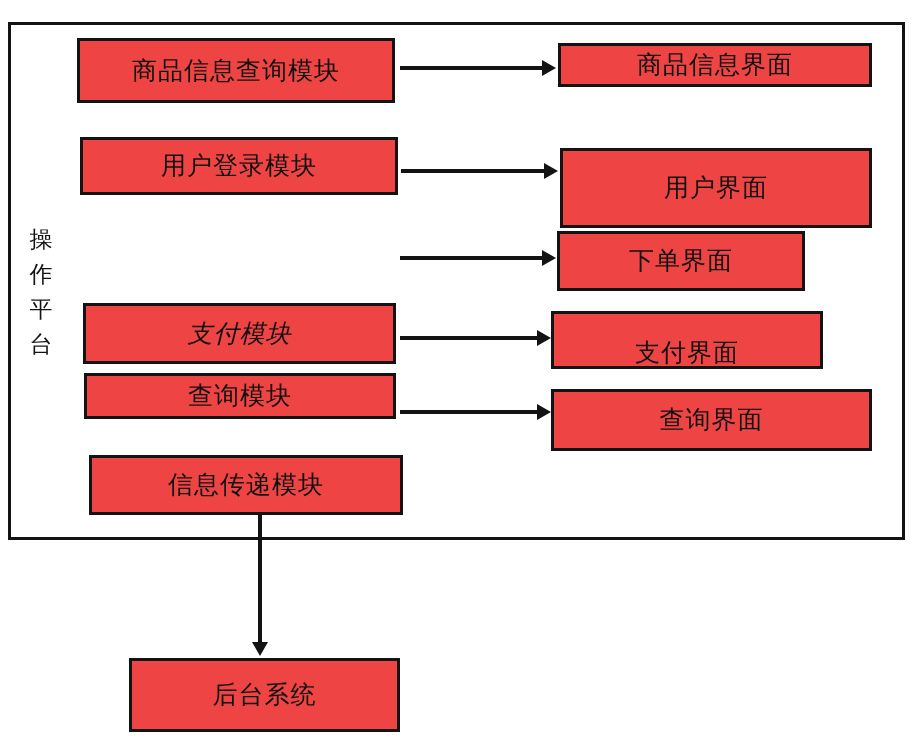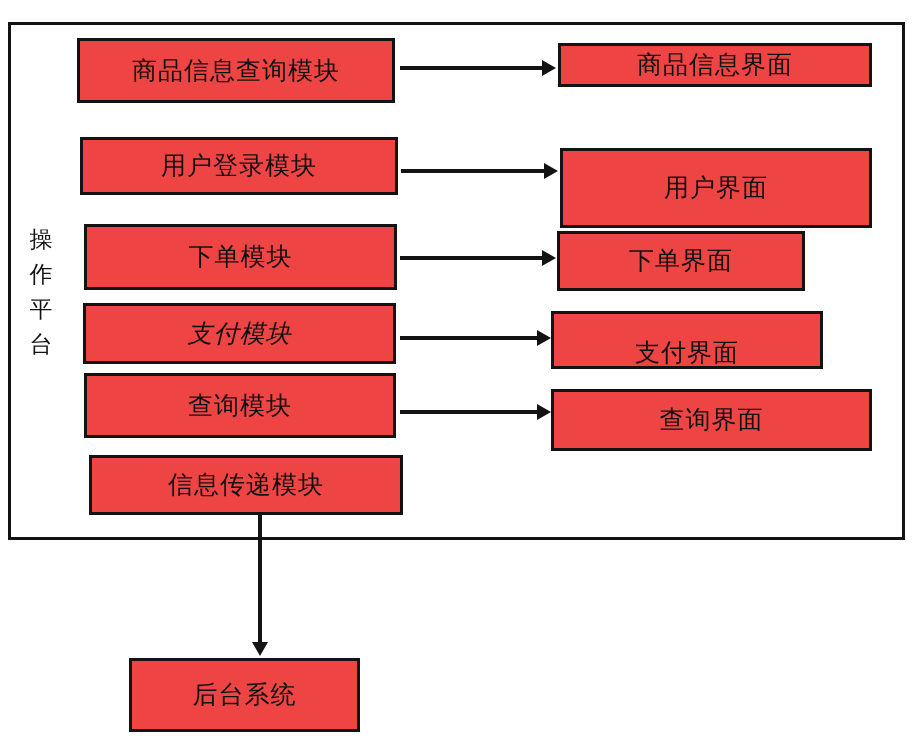--- a/index.html
+++ b/index.html
@@ -129,29 +129,26 @@
   </div>
 
   <div class="box module-box" style="left:77px;  top:38px;  width:318px; height:65px;">
     <span>商品信息查询模块</span>
   </div>
 
   <div class="box module-box" style="left:80px;  top:137px; width:318px; height:58px;">
     <span>用户登录模块</span>
   </div>
 
-  <div class="box module-box" style="left:84px;  top:224px; width:313px; height:66px;">
-    <span>下单模块</span>
-  </div>
 
   <div class="box module-box" style="left:83px;  top:303px; width:313px; height:61px;font-style:italic;">
     <span>支付模块</span>
   </div>
 
-  <div class="box module-box" style="left:84px;  top:373px; width:312px; height:65px;">
+  <div class="box module-box" style="left:84px;  top:373px; width:312px; height:46px;">
     <span>查询模块</span>
   </div>
 
   <div class="box module-box" style="left:89px;  top:455px; width:314px; height:60px;">
     <span>信息传递模块</span>
   </div>
 
   <div class="box interface-box" style="left:558px; top:43px;  width:314px; height:44px;">
     <span>商品信息界面</span>
   </div>
@@ -173,17 +170,17 @@
   </div>
 
   <div class="arrow-h" style="left:400px; top:66px;  width:143px;"></div>
   <div class="arrow-h" style="left:401px; top:169px; width:144px;"></div>
   <div class="arrow-h" style="left:400px; top:256px; width:143px;"></div>
   <div class="arrow-h" style="left:400px; top:336px; width:138px;"></div>
   <div class="arrow-h" style="left:400px; top:410px; width:138px;"></div>
 
   <div class="arrow-v" style="left:258px; top:515px; height:128px;"></div>
 
-  <div class="box" id="backend-box" style="left:129px; top:658px; width:231px; height:74px;">
+  <div class="box" id="backend-box" style="left:129px; top:658px; width:271px; height:74px;">
     <span>后台系统</span>
   </div>
 
 </div>
 
 </body></html>

